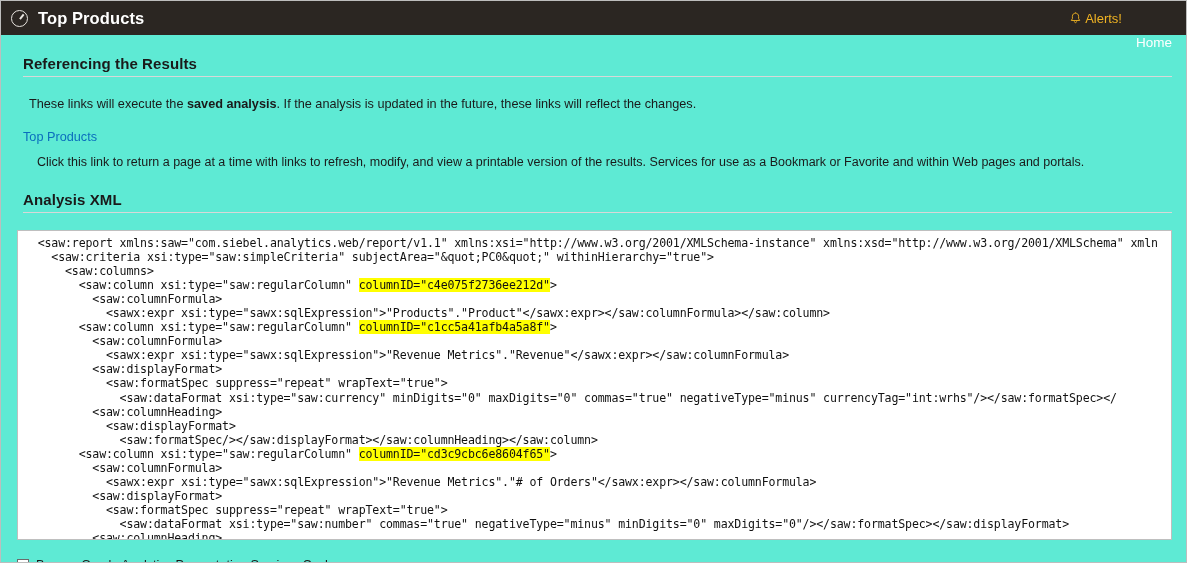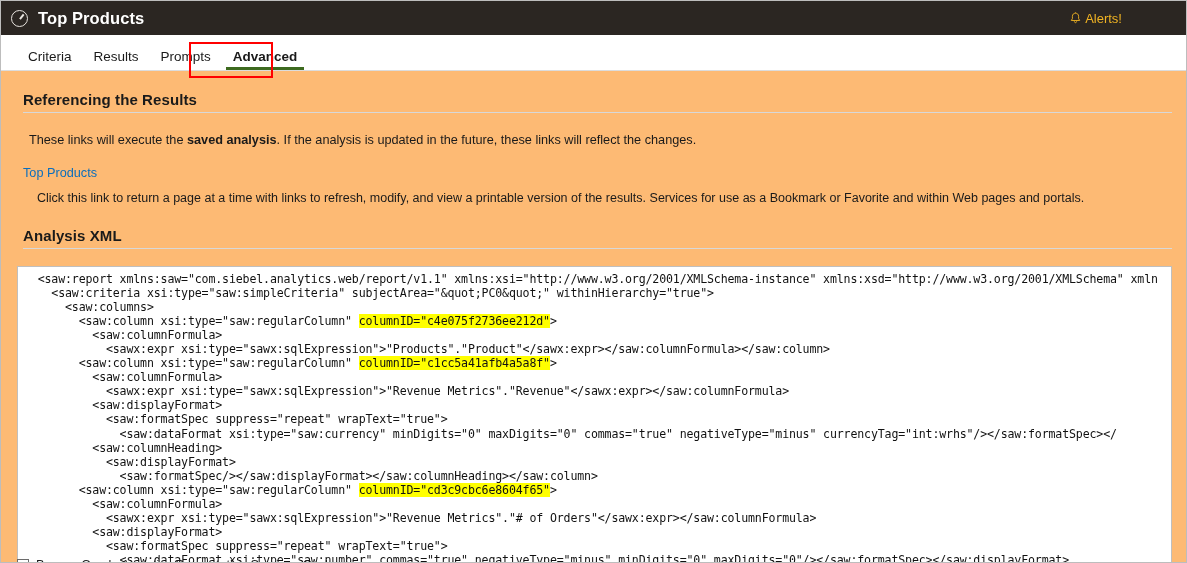--- a/index.html
+++ b/index.html
@@ -11,21 +11,21 @@
     width: 1187px;
     height: 563px;
     overflow: hidden;
     font-family: "Liberation Sans", sans-serif;
     color: #1a1a1a;
   }
   #app {
     position: relative;
     width: 1187px;
     height: 563px;
-    background: #fdba74;
+    background: #5eead4;
     border: 1px solid #bdbdbd;
     box-sizing: border-box;
     overflow: hidden;
   }
 
   
   .topbar {
     position: relative;
     height: 34px;
     background: #2b2622;
@@ -245,27 +245,20 @@
             <path d="M5.5 0.4 L5.5 1.2" stroke="#f0b323" stroke-width="0.9"></path>
             <path d="M4.3 9.3 C4.4 10.2 5.0 10.7 5.5 10.7 C6.0 10.7 6.6 10.2 6.7 9.3" fill="none" stroke="#f0b323" stroke-width="0.9"></path>
           </svg>
         </span>
         <span>Alerts!</span>
       </span>
       <span class="home-link">Home</span>
     </div>
   </div>
 
-  <div class="tabbar">
-    <div class="tab">Criteria</div>
-    <div class="tab">Results</div>
-    <div class="tab">Prompts</div>
-    <div class="tab active">Advanced</div>
-    <div class="tab-annotation"></div>
-  </div>
 
   <div class="content">
 
     
     <div class="section-title">Referencing the Results</div>
     <div class="section-rule"></div>
     <div class="section-para"><span>These links will execute the </span><b>saved analysis</b><span>. If the analysis is updated in the future, these links will reflect the changes.</span></div>
 
     <div class="saved-link">Top Products</div>
     <div class="link-desc">Click this link to return a page at a time with links to refresh, modify, and view a printable version of the results. Services for use as a Bookmark or Favorite and within Web pages and portals.</div>

